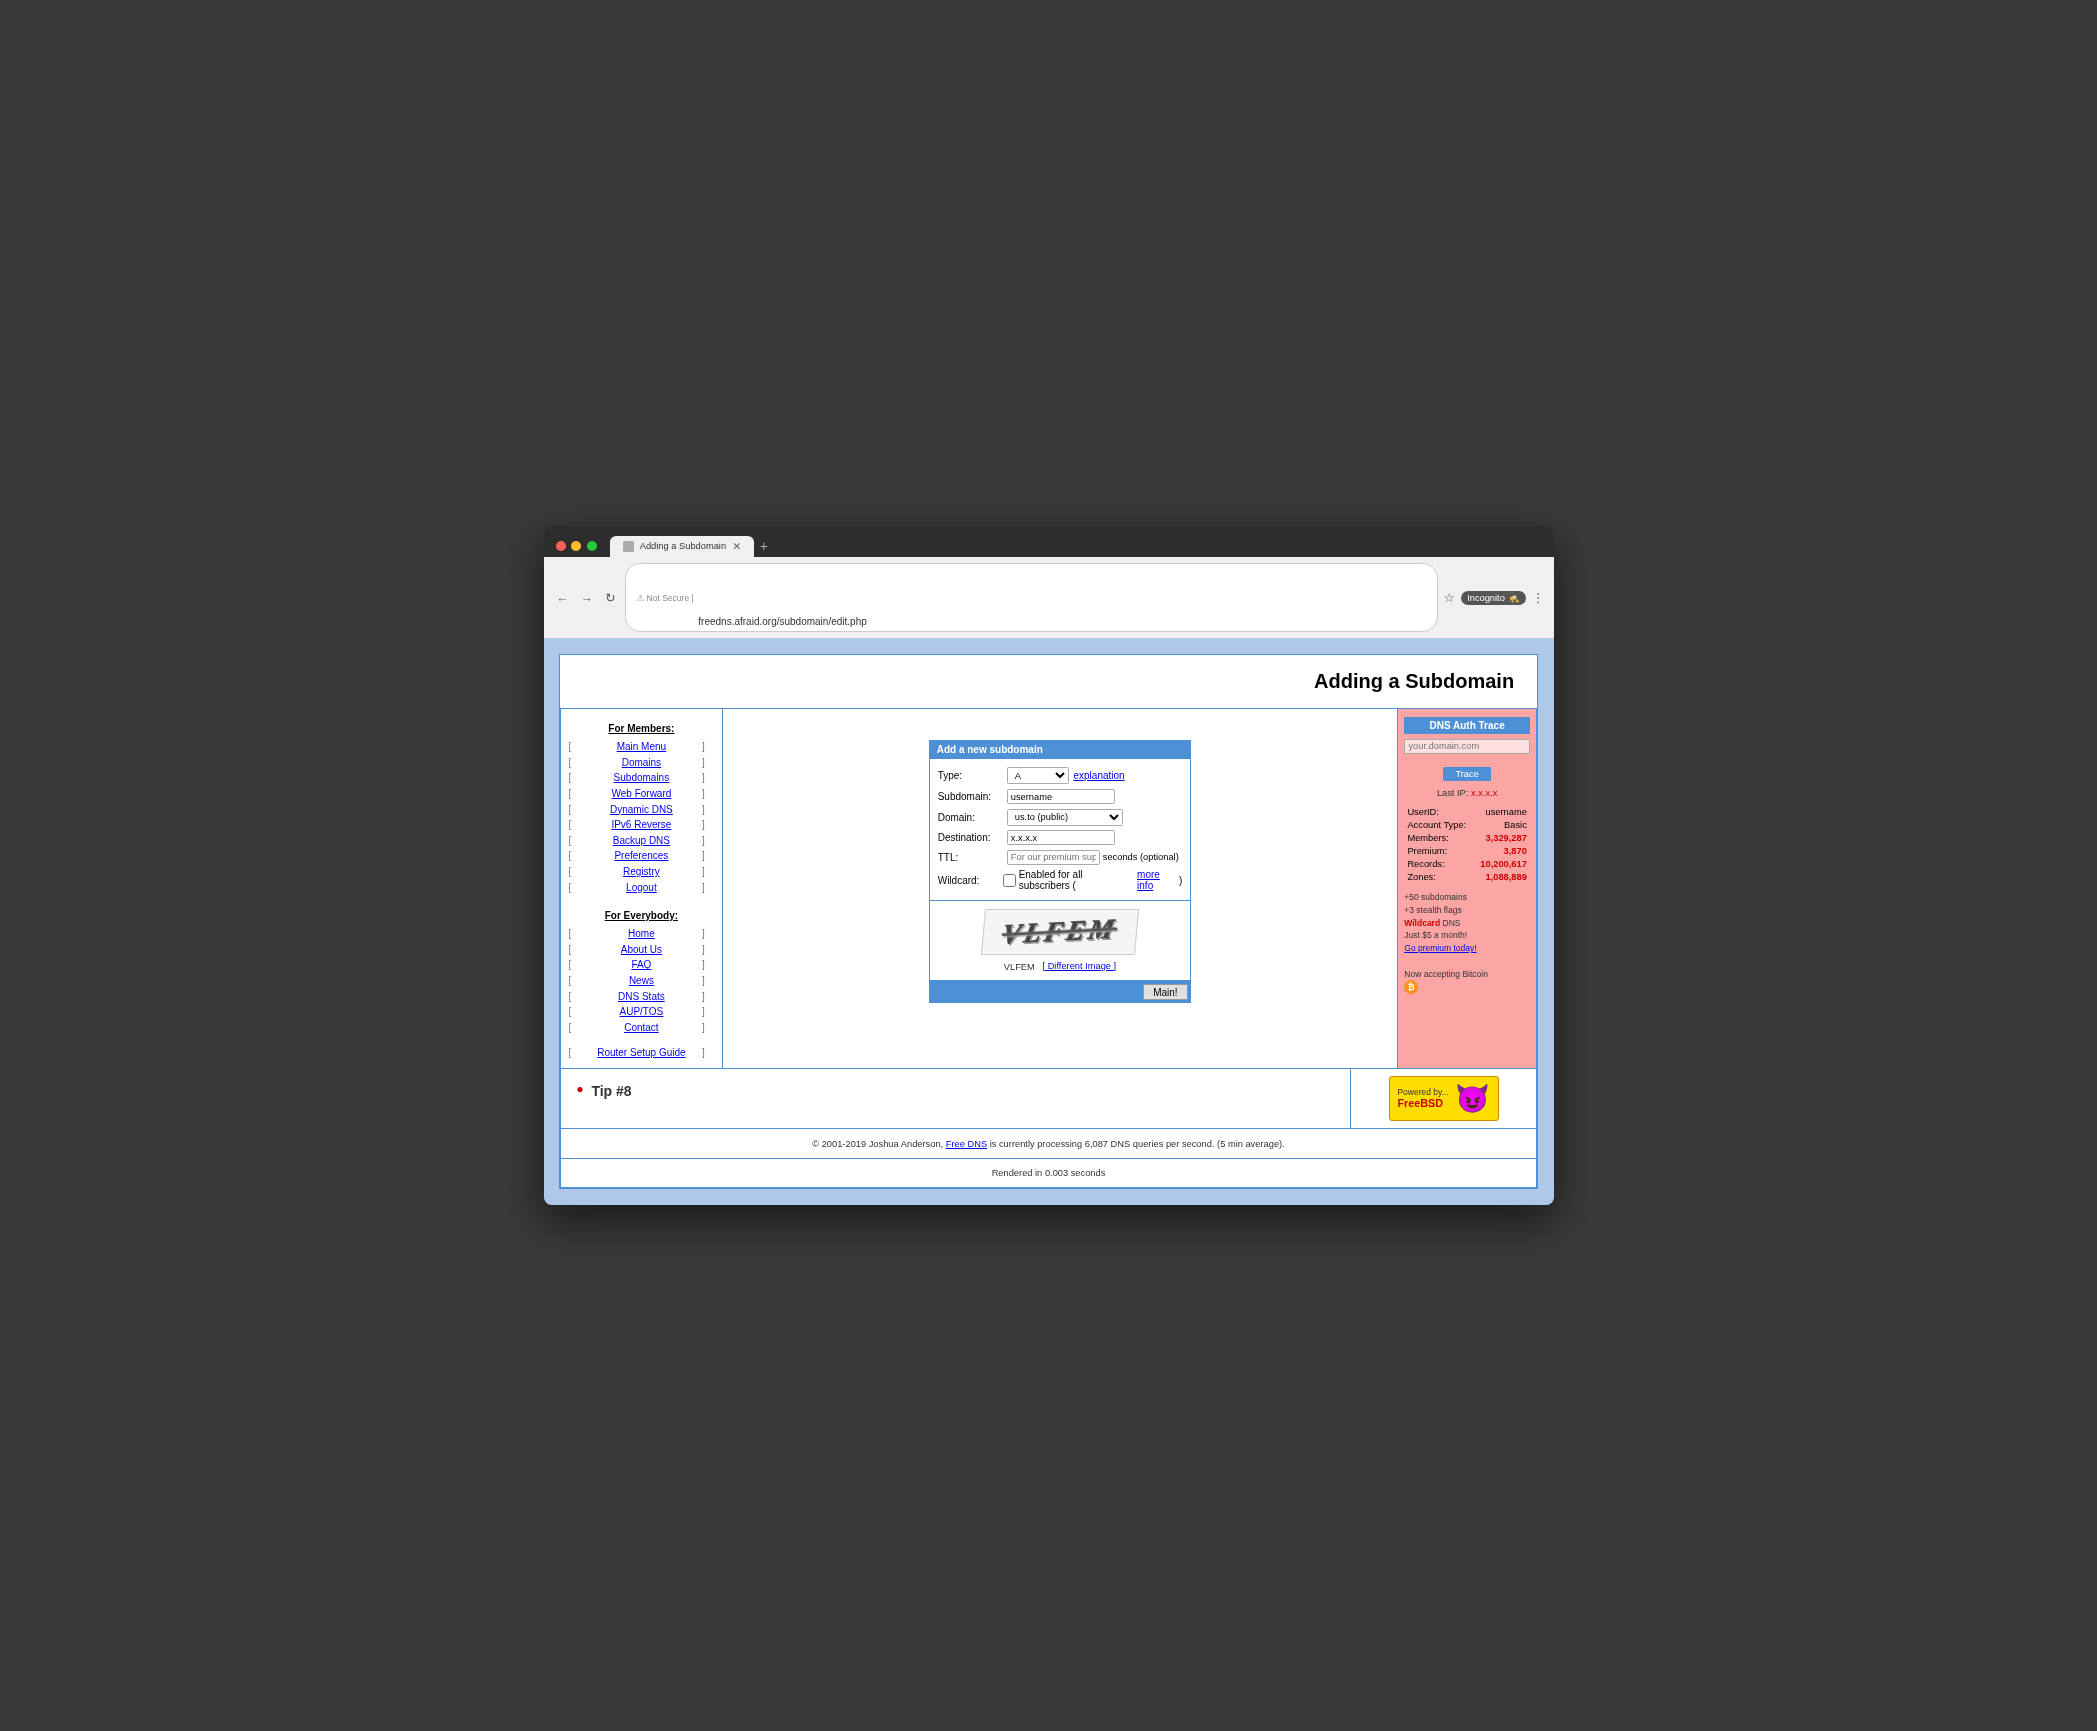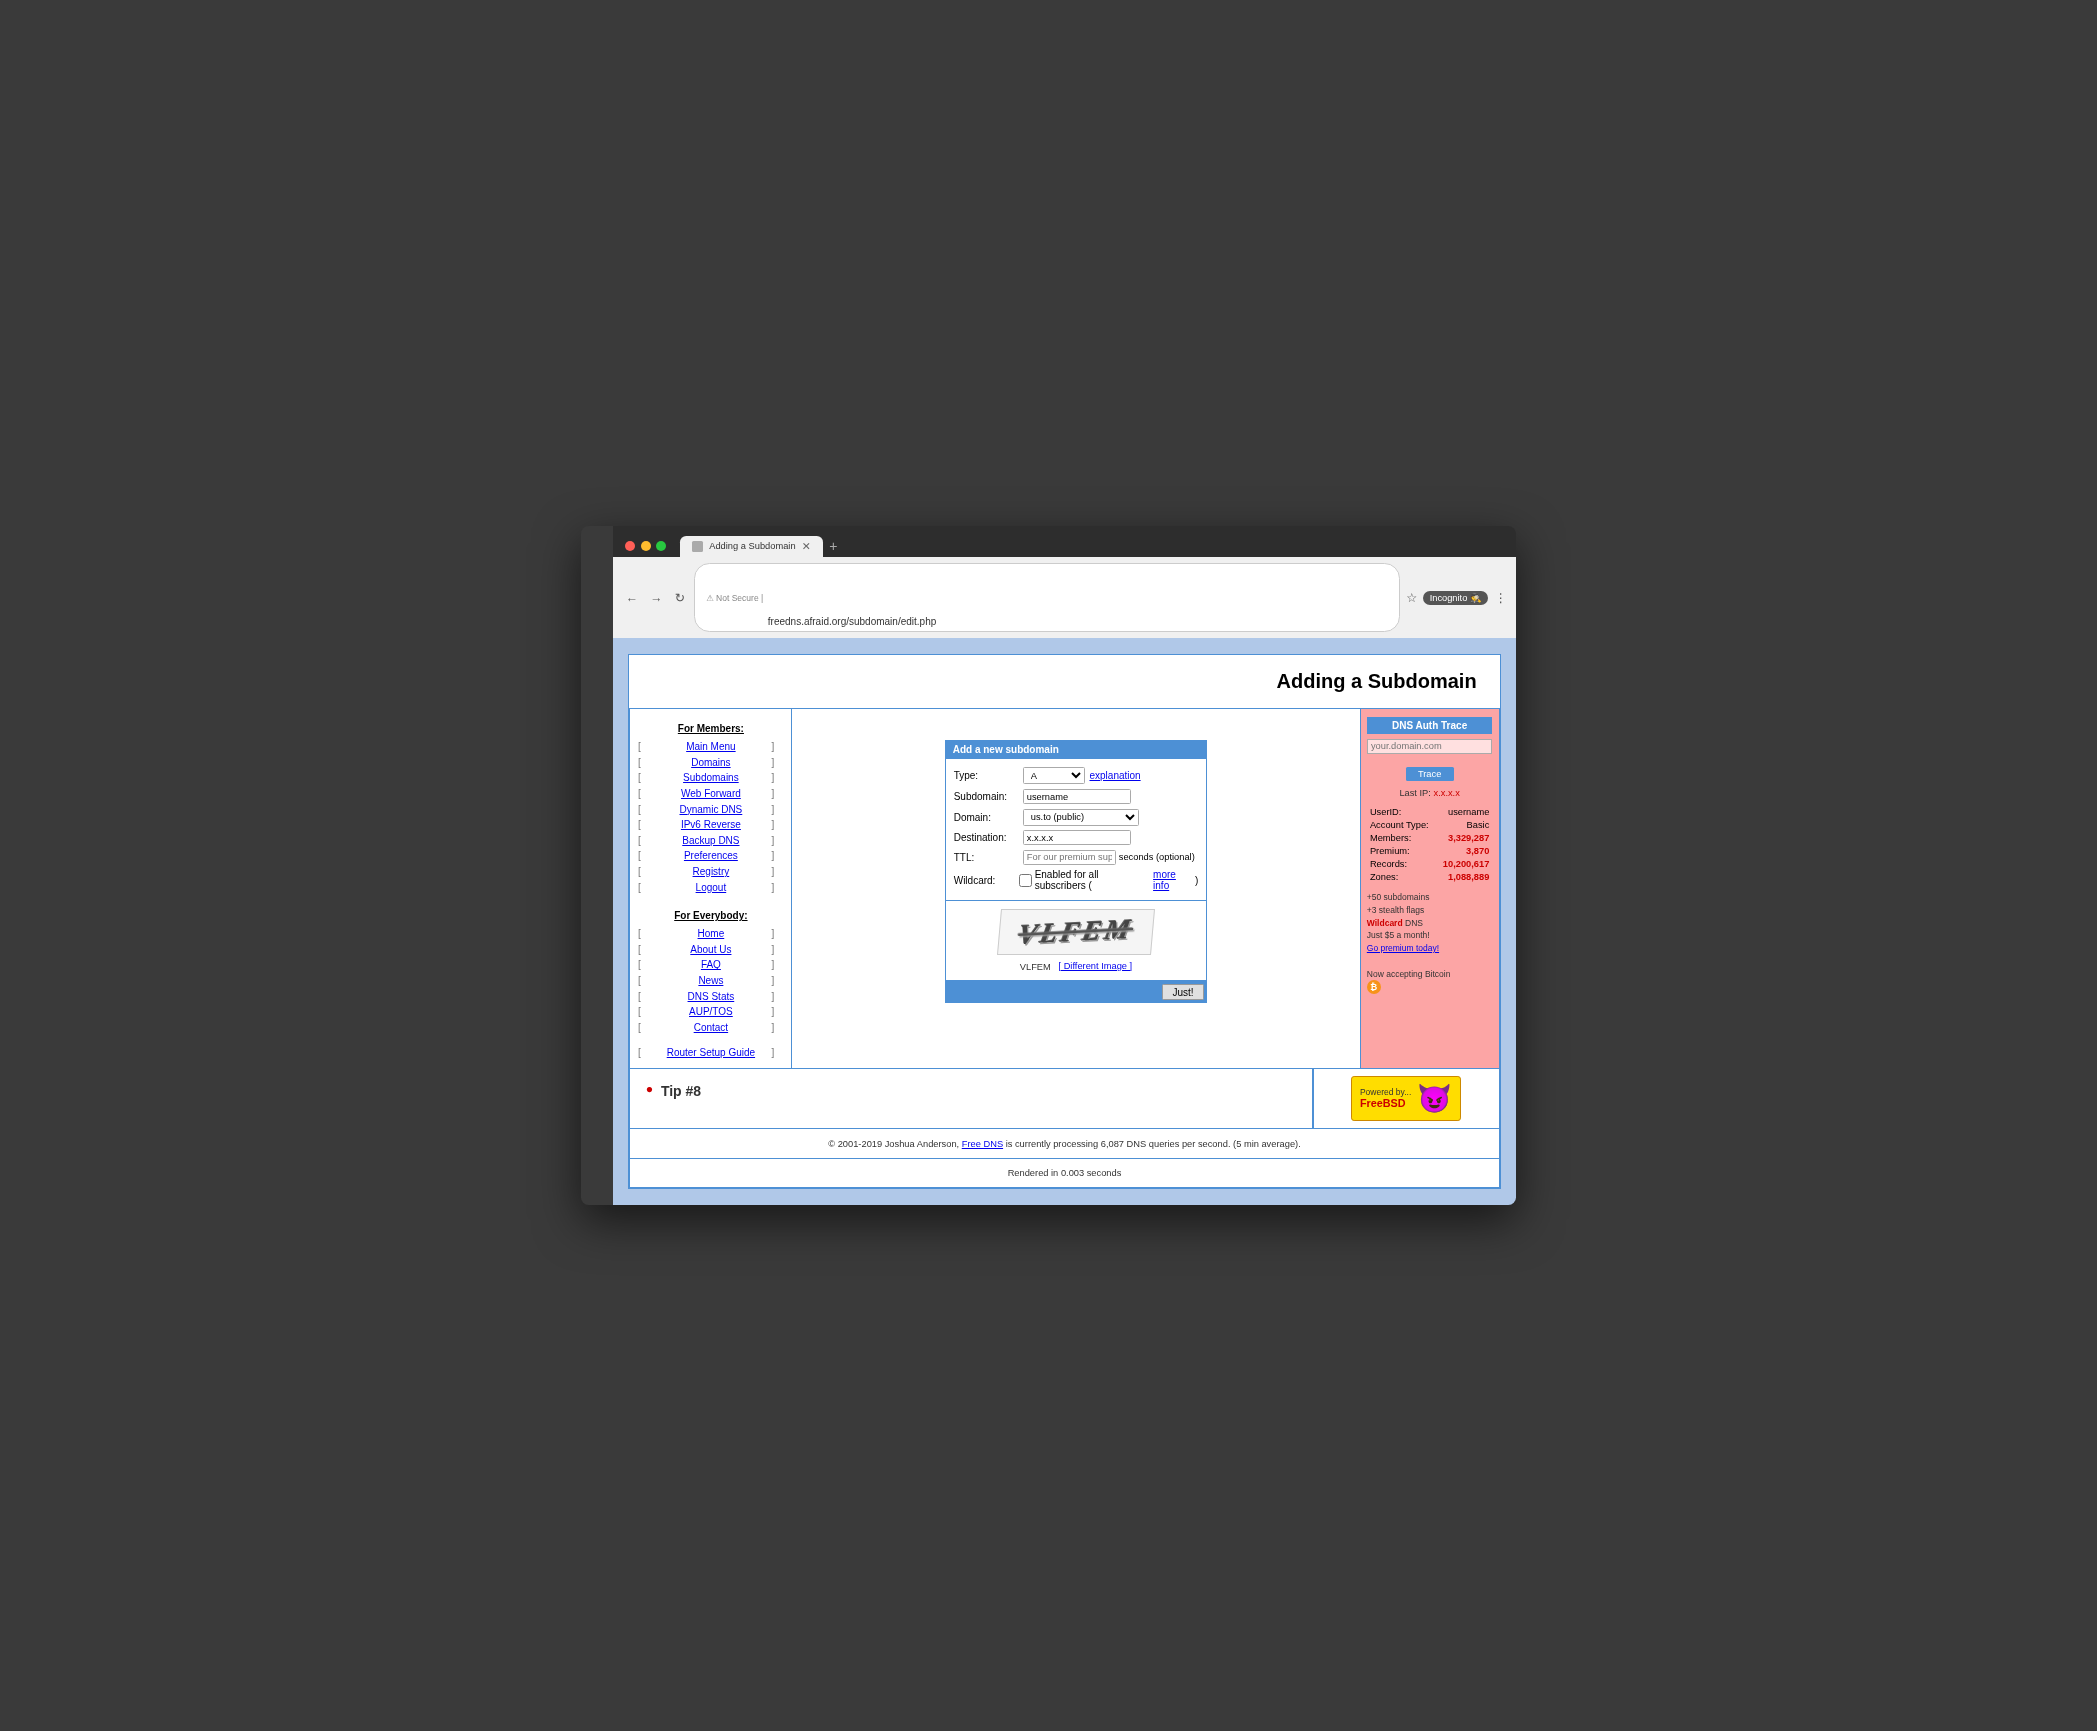--- a/index.html
+++ b/index.html
@@ -9,25 +9,24 @@
       font-size: 10px;
       display: flex;
       justify-content: center;
       align-items: center;
       min-height: 100vh;
       padding: 15.4px;
     }
 
     
     .browser-window {
-      width: 935px;
+      width: 1010px;
       border-radius: 7.7px;
       overflow: hidden;
       box-shadow: 0 15.4px 46px rgba(0,0,0,0.6);
-      padding-left: 32px;
     }
 
     .browser-titlebar {
       background: #2d2d2d;
       padding: 9.3px 12.3px 0;
       display: flex;
       align-items: center;
       gap: 7.7px;
     }
 
@@ -772,21 +771,21 @@
                     <span class="captcha-distorted">VLFEM</span>
                   </div>
                   <div style="display:flex; align-items:center; gap:7.7px;">
                     <span class="captcha-text-display">VLFEM</span>
                     <a class="captcha-link">[ Different Image ]</a>
                   </div>
                 </div>
               </div>
 
               <div class="save-row">
-                <button class="save-btn">Just!</button>
+                <button class="save-btn">Main!</button>
               </div>
 
             </div>
           </div>
 
           <div class="right-panel">
             <div class="dns-auth-box">DNS Auth Trace</div>
             <input class="dns-input" type="text" placeholder="your.domain.com" style="">
             <button class="trace-btn">Trace</button>
 

